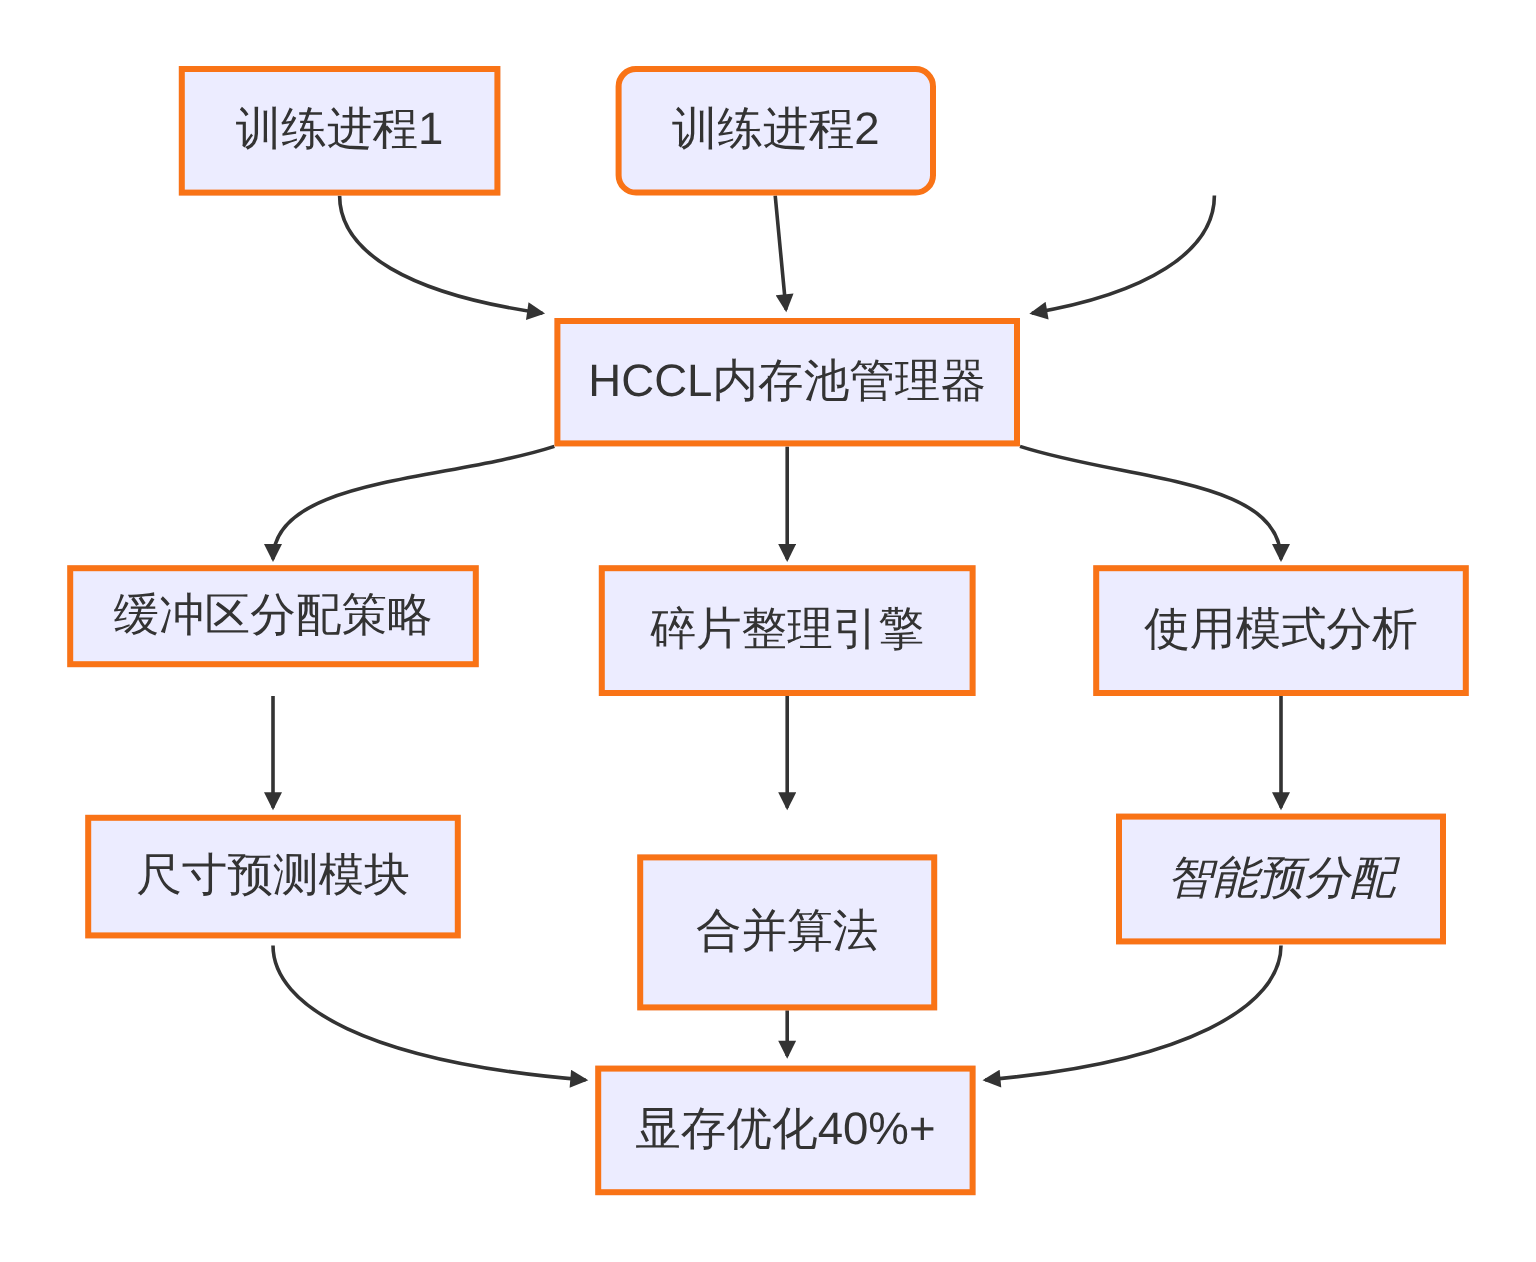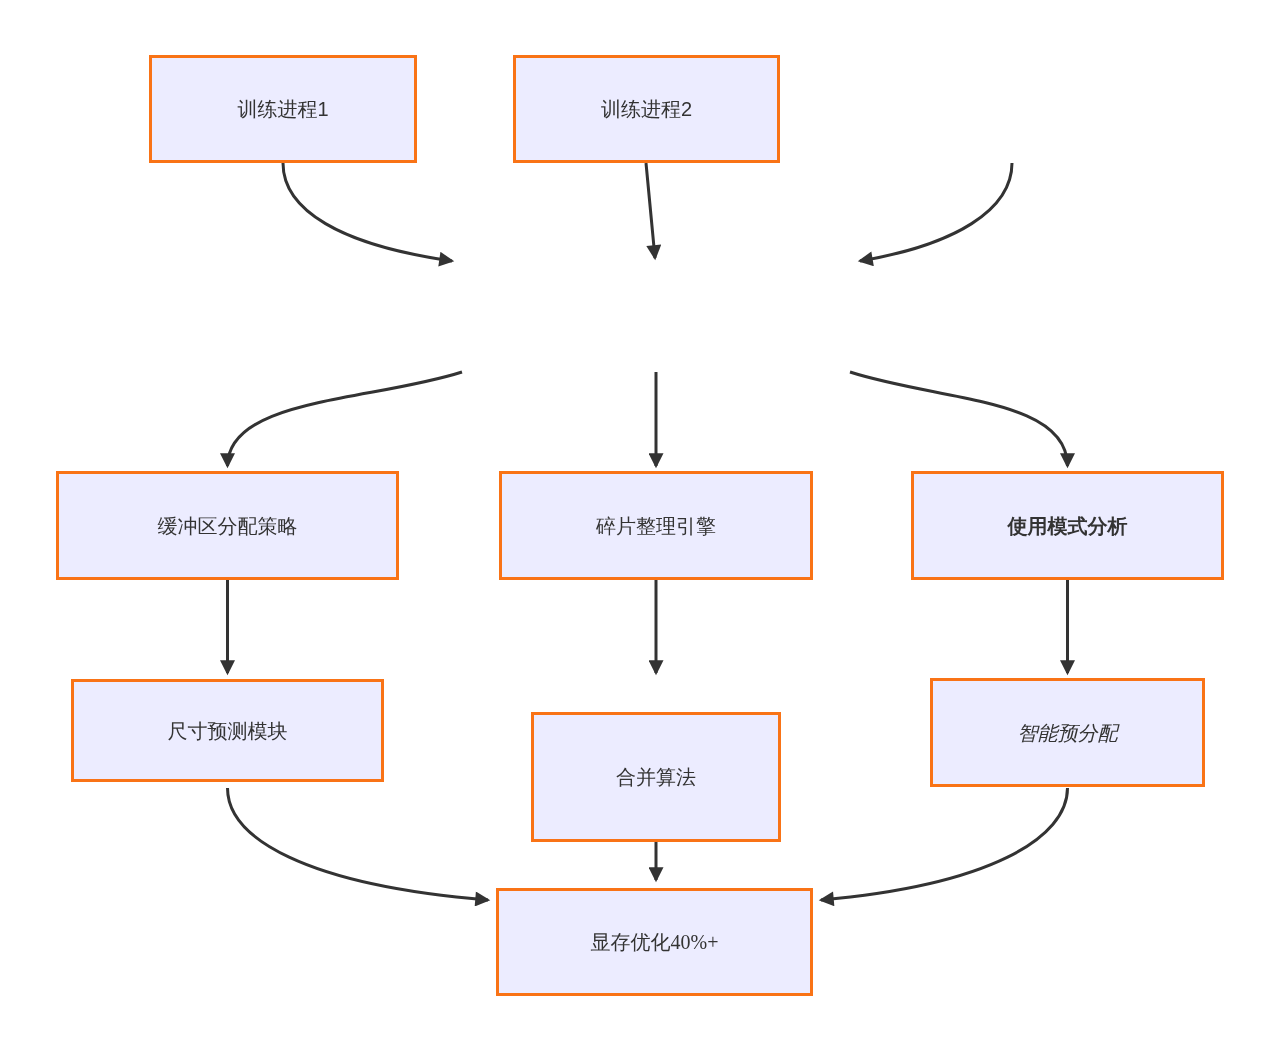--- a/index.html
+++ b/index.html
@@ -25,25 +25,25 @@
   }
   .edge {
     fill: none;
     stroke: #333333;
     stroke-width: 3;
   }
   .node {
     position: absolute;
     box-sizing: border-box;
     background: #ECECFF;
-    border: 3px solid #f97316;
+    border: 5px solid #f97316;
     display: flex;
     align-items: center;
     justify-content: center;
-    font-size: 20px;
+    font-size: 38px;
     line-height: 1.2;
     color: #333333;
     text-align: center;
     white-space: nowrap;
   }
 </style>
 </head>
 <body>
 
 <div class="canvas">
@@ -67,31 +67,32 @@
     <path class="edge" d="M 656 580 L 656 673" marker-end="url(#arrowhead)"></path>
     <path class="edge" d="M 1067.5 580 L 1067.5 673" marker-end="url(#arrowhead)"></path>
 
     <path class="edge" d="M 227.5 788 C 227.5 838, 305 885, 488 900" marker-end="url(#arrowhead)"></path>
     <path class="edge" d="M 656 788 L 656 880" marker-end="url(#arrowhead)"></path>
     <path class="edge" d="M 1067.5 788 C 1067.5 838, 990 885, 821 900" marker-end="url(#arrowhead)"></path>
   </svg>
 
   <div class="node" style="left:149px; top:55px; width:268px; height:108px;">训练进程1</div>
 
-  <div class="node" style="left:513px; top:55px; width:267px; height:108px;">训练进程2</div>
+  <div class="node" style="left:513px; top:55px; width:267px; height:108px;border-radius:17px;">训练进程2</div>
 
 
+  <div class="node" style="left:462px; top:265px; width:388px; height:107px;">HCCL内存池管理器</div>
 
-  <div class="node" style="left:56px; top:471px; width:343px; height:109px;">缓冲区分配策略</div>
+  <div class="node" style="left:56px; top:471px; width:343px; height:85px;">缓冲区分配策略</div>
 
   <div class="node" style="left:499px; top:471px; width:314px; height:109px;font-family:Liberation Serif, serif;">碎片整理引擎</div>
 
-  <div class="node" style="left:911px; top:471px; width:313px; height:109px;font-weight:bold;">使用模式分析</div>
+  <div class="node" style="left:911px; top:471px; width:313px; height:109px;">使用模式分析</div>
 
   <div class="node" style="left:71px; top:679px; width:313px; height:103px;">尺寸预测模块</div>
 
   <div class="node" style="left:531px; top:712px; width:250px; height:130px;">合并算法</div>
 
   <div class="node" style="left:930px; top:678px; width:275px; height:109px;font-style:italic;">智能预分配</div>
 
-  <div class="node" style="left:496px; top:888px; width:317px; height:108px;font-family:Liberation Serif, serif;">显存优化40%+</div>
+  <div class="node" style="left:496px; top:888px; width:317px; height:108px;">显存优化40%+</div>
 
 </div>
 
 </body></html>

